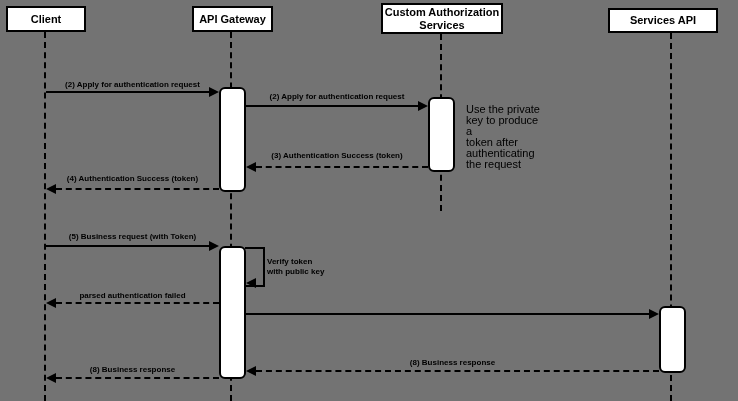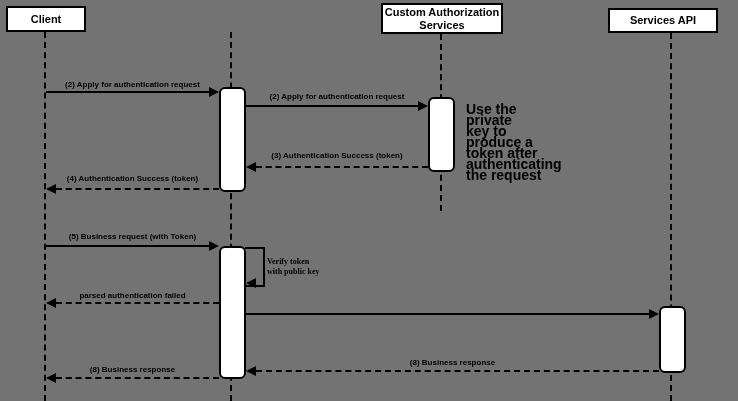--- a/index.html
+++ b/index.html
@@ -14,37 +14,40 @@
          border-radius:6px;z-index:2;}
   .mline{position:absolute;height:0;z-index:3;}
   .solid{border-top:2px solid #000;}
   .dashed{border-top:2px dashed #000;}
   .arr-r,.arr-l{position:absolute;width:0;height:0;border-top:5px solid transparent;
          border-bottom:5px solid transparent;z-index:4;}
   .arr-r{border-left:10px solid #000;}
   .arr-l{border-right:10px solid #000;}
   .msg-label{position:absolute;font-weight:bold;font-size:8px;line-height:10px;color:#000;
          text-align:center;white-space:nowrap;z-index:4;}
-  .msg-label.wrap{white-space:pre-line;text-align:left;font-family:Liberation Serif, serif;}
-  .note-text{position:absolute;font-weight:bold;font-size:14px;line-height:11px;color:#000;
+  .msg-label.wrap{white-space:pre-line;text-align:left;}
+  .note-text{position:absolute;font-weight:normal;font-size:11px;line-height:11px;color:#000;
          white-space:pre-line;text-align:left;z-index:4;}
   .selfloop{position:absolute;border:2px solid #000;border-left:none;background:transparent;z-index:3;}
 </style>
 </head>
 <body>
 
 <div class="stage">
 
   <div class="lifeline" style="left:44px;top:32px;height:369px;"></div>
   <div class="lifeline" style="left:230px;top:32px;height:369px;"></div>
   <div class="lifeline" style="left:440px;top:34px;height:177px;"></div>
   <div class="lifeline" style="left:670px;top:33px;height:368px;"></div>
 
   <div class="participant" style="left:6px;top:6px;width:80px;height:26px;">
     <span>Client</span>
+  </div>
+  <div class="participant" style="left:192px;top:6px;width:81px;height:26px;">
+    <span>API Gateway</span>
   </div>
   <div class="participant" style="left:381px;top:3px;width:122px;height:31px;text-align:center;">
     <span>Custom Authorization
 Services</span>
   </div>
   <div class="participant" style="left:608px;top:8px;width:110px;height:25px;">
     <span>Services API</span>
   </div>
 
   <div class="activation" style="left:219px;top:87px;width:27px;height:105px;"></div>

